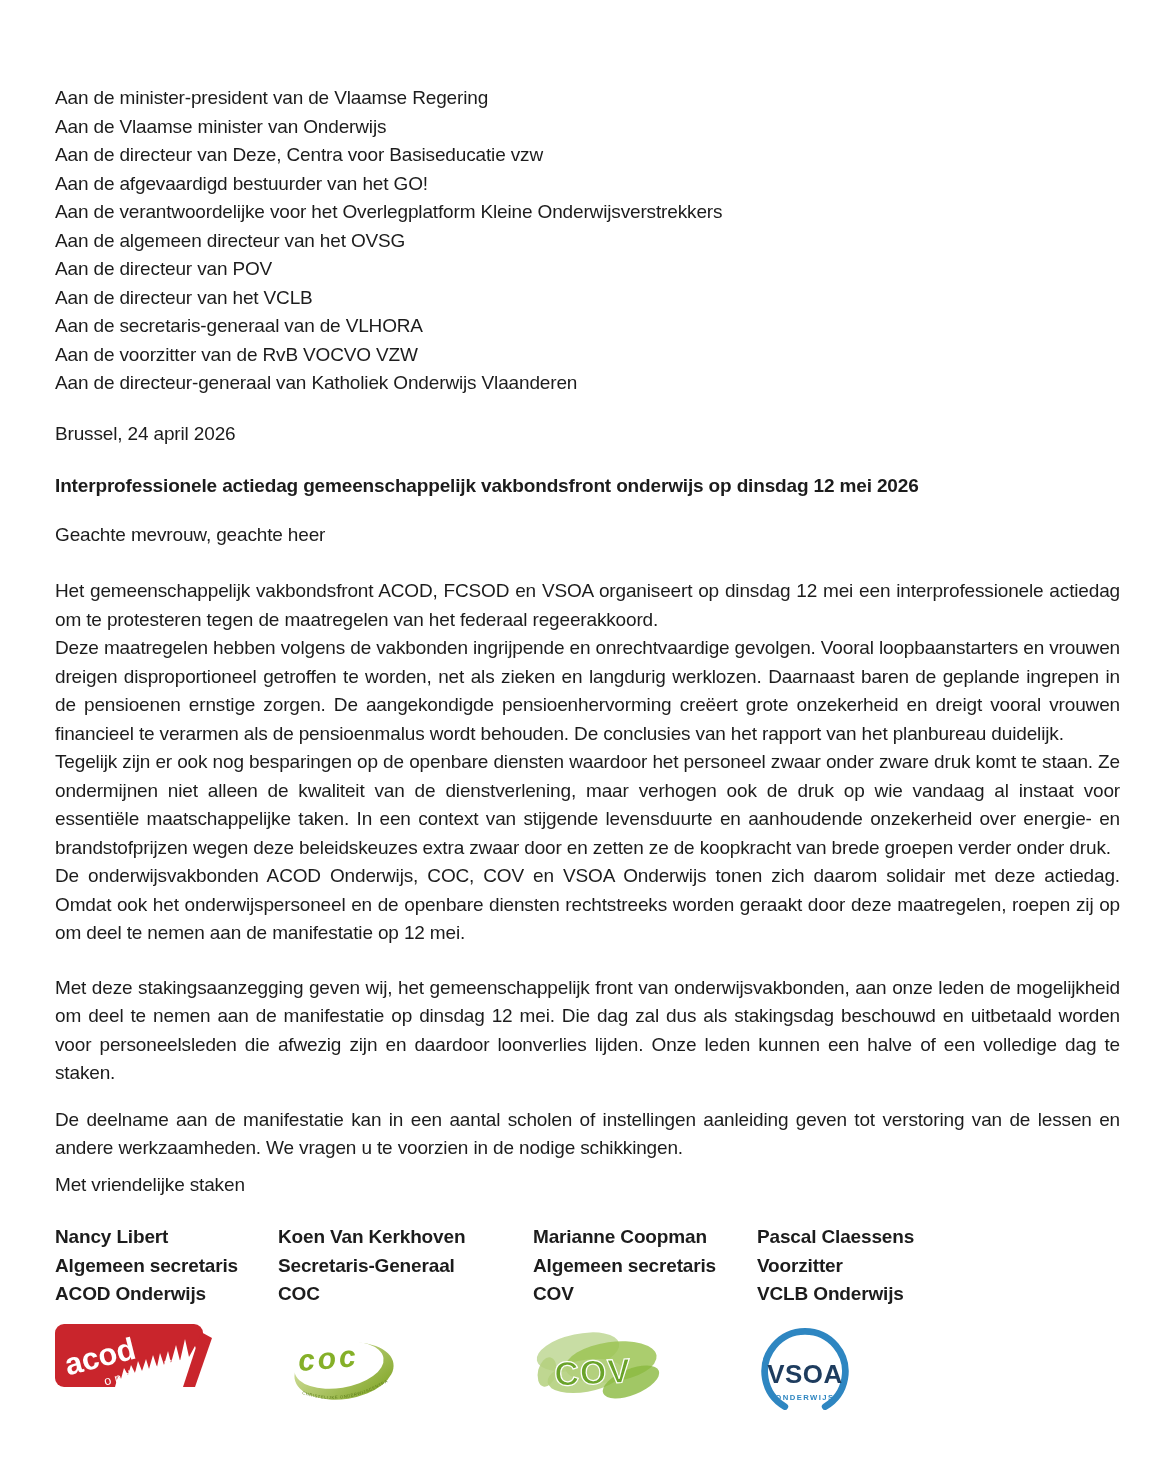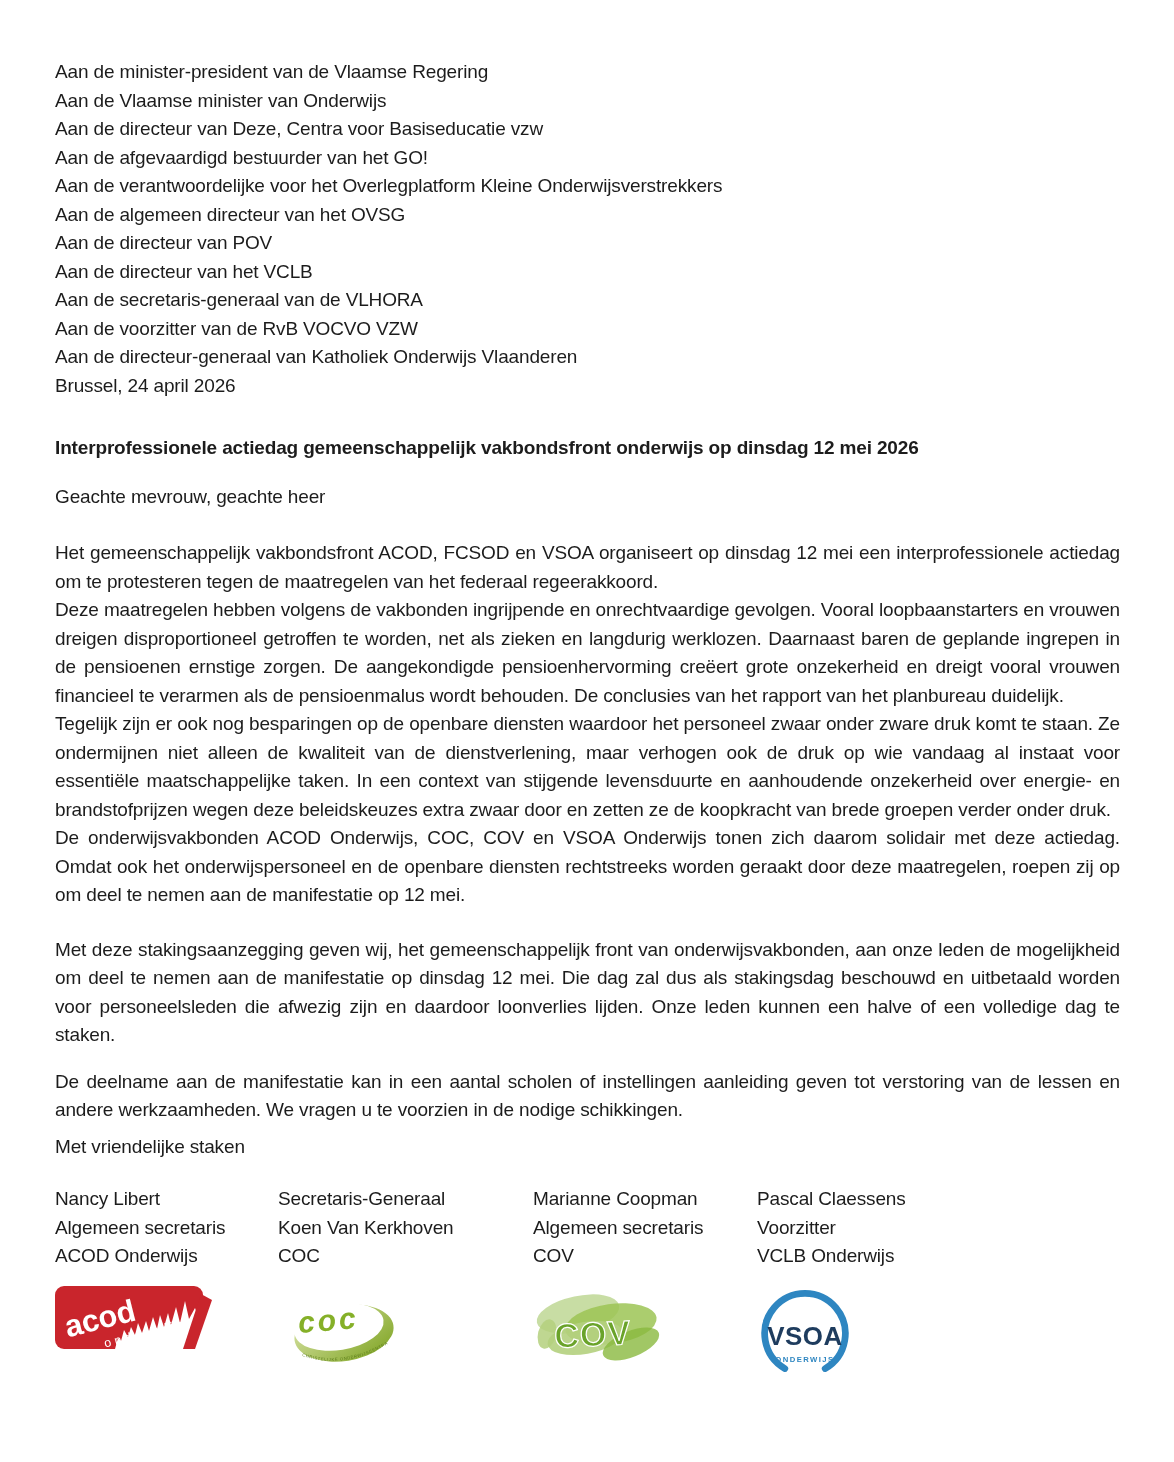--- a/index.html
+++ b/index.html
@@ -2,44 +2,44 @@
 <html><head>
 <meta charset="utf-8">
 <style>
   * { margin:0; padding:0; box-sizing:border-box; }
   html,body { background:#ffffff; }
   .page {
     position:relative;
     width:1174px; height:1462px;
     margin:0 auto;
     background:#ffffff;
-    padding:46px 54px 0 55px;
+    padding:72px 54px 0 55px;
     font-family:"Liberation Sans", sans-serif;
     font-size:19px;
     line-height:28.5px;
     letter-spacing:-0.15px;
     color:#1c1c1c;
     overflow:hidden;
   }
   .recipients { margin-top:12px; }
   .recipient-line { white-space:nowrap; }
-  .dateline { }
-  .subject { margin-top:34px; font-weight:bold; }
+  .dateline { margin-top:22px; }
+  .subject { margin-top:24px; font-weight:bold; }
   .salutation { margin-top:20px; }
   .body-block { margin-top:28px; }
   .para { text-align:justify; }
   .para-gap-lg { margin-top:26px; }
   .para-gap-md { margin-top:18px; }
   .closing { margin-top:8px; }
   .sig-grid {
     margin-top:24px;
     display:grid;
     grid-template-columns:223px 255px 224px 1fr;
   }
-  .sig-col div { white-space:nowrap; }
+  .sig-col div { white-space:nowrap;font-weight:bold; }
   .logo-grid {
     margin-top:15px;
     display:grid;
     grid-template-columns:223px 255px 224px 1fr;
     align-items:start;
   }
   .logo-cell { height:90px; }
   svg { display:block; }
   .acod-main {
     font-family:"Liberation Sans", sans-serif;
@@ -103,22 +103,22 @@
 
   <div class="closing">Met vriendelijke staken</div>
 
   <div class="sig-grid">
     <div class="sig-col">
       <div>Nancy Libert</div>
       <div>Algemeen secretaris</div>
       <div>ACOD Onderwijs</div>
     </div>
     <div class="sig-col">
+      <div>Koen Van Kerkhoven</div>
       <div>Secretaris-Generaal</div>
-      <div>Koen Van Kerkhoven</div>
       <div>COC</div>
     </div>
     <div class="sig-col">
       <div>Marianne Coopman</div>
       <div>Algemeen secretaris</div>
       <div>COV</div>
     </div>
     <div class="sig-col">
       <div>Pascal Claessens</div>
       <div>Voorzitter</div>

